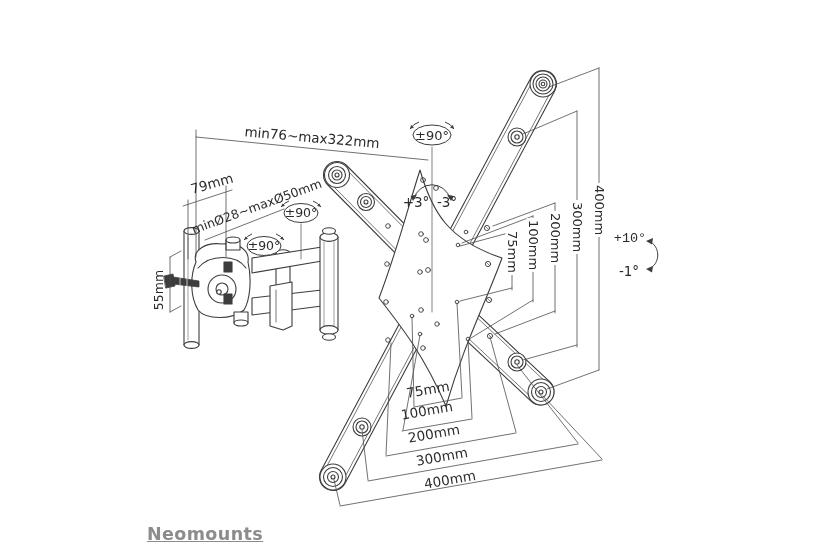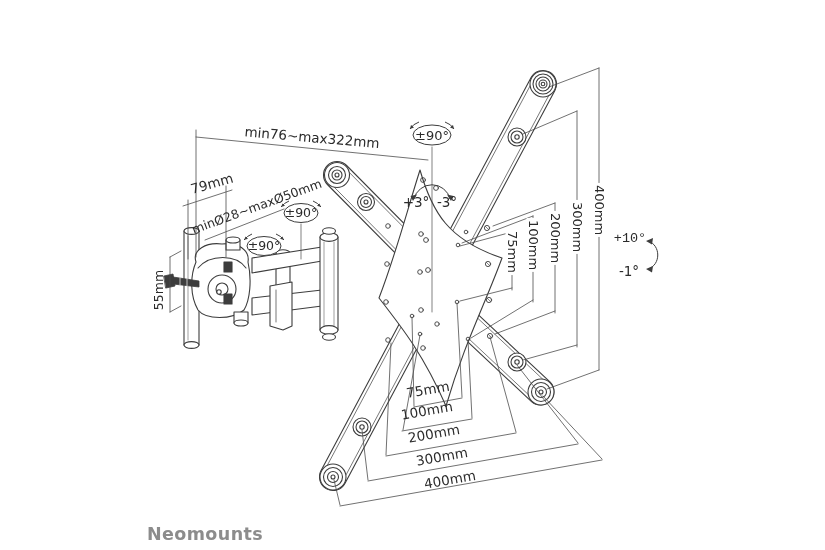--- a/index.html
+++ b/index.html
@@ -10,21 +10,21 @@
   #art { position:absolute; left:0; top:0; }
   .lbl {
     position:absolute; white-space:nowrap; color:#2b2b2b;
     font-size:13.5px; line-height:1;
     transform:translate(-50%,-50%) rotate(var(--r,0deg));
   }
   .lbl.small { font-size:12.5px; }
   .lbl.onln  { background:#ffffff; padding:0 2px; }
   .logo {
     position:absolute; left:147px; top:524px; color:#8c8c8c;
-    font-size:17.5px; font-weight:600; letter-spacing:0.4px; line-height:1.2;
+    font-size:17.5px; font-weight:600; letter-spacing:0.4px; line-height:1.2;text-decoration:underline;
   }
 </style>
 </head>
 <body>
 
 <div id="canvas">
 
 <svg id="art" width="825" height="550" viewBox="0 0 825 550">
   <g stroke="#3d3d3d" stroke-width="1.1" fill="none" stroke-linecap="round" stroke-linejoin="round">
 

